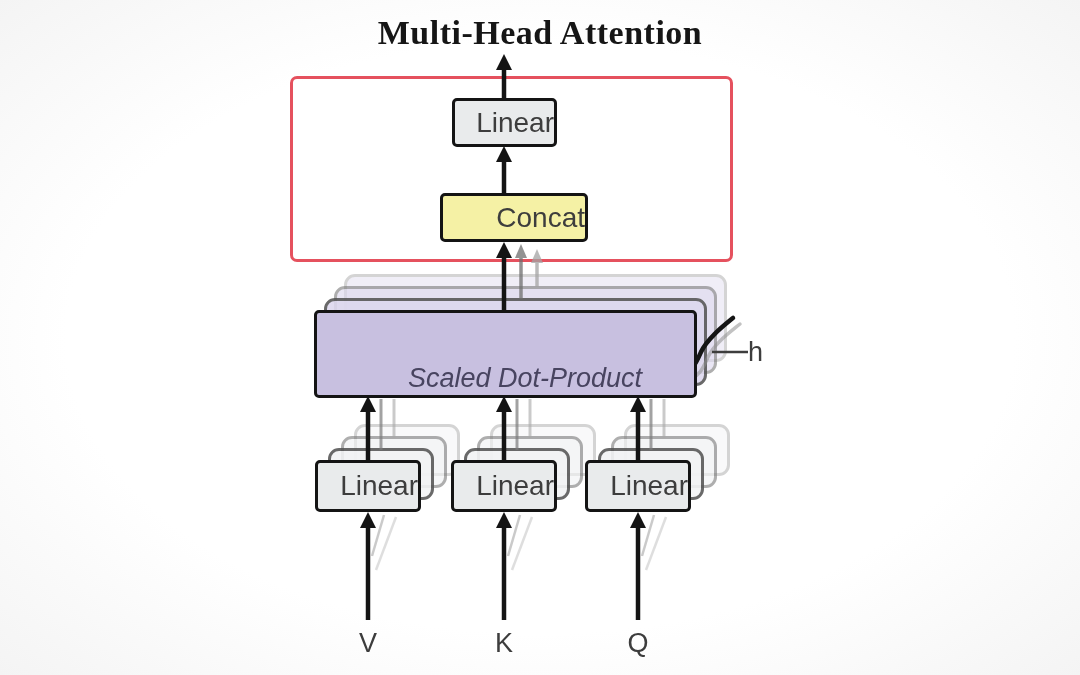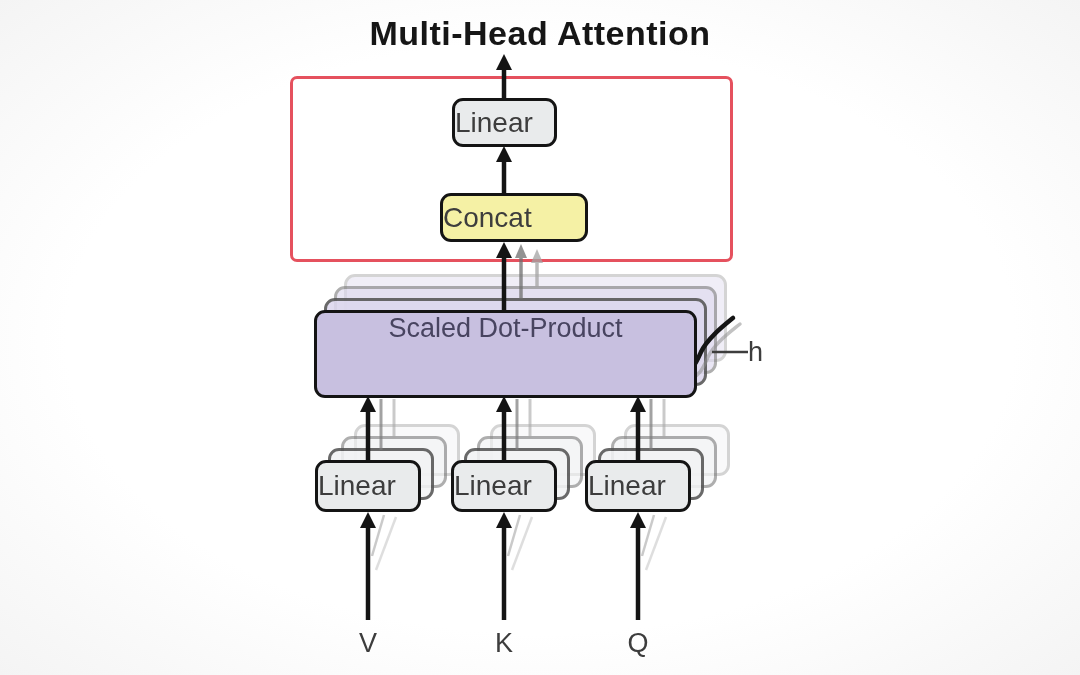--- a/index.html
+++ b/index.html
@@ -14,38 +14,39 @@
   }
   html,body{margin:0;padding:0;}
   body{
     width:1080px;height:675px;overflow:hidden;
     background:radial-gradient(ellipse at center,#ffffff 62%,#f4f4f4 100%);
     font-family:"Liberation Sans", sans-serif;
   }
   .canvas{position:relative;width:1080px;height:675px;}
   .title{
     position:absolute;left:0;top:14px;width:1080px;text-align:center;
-    font-family:Liberation Sans, sans-serif;font-weight:bold;font-size:34px;
+    font-family:Liberation Serif, serif;font-weight:bold;font-size:34px;
     color:var(--title-color);letter-spacing:.5px;
   }
   .red-box{
     position:absolute;left:290px;top:76px;width:437px;height:180px;
     border:3.5px solid var(--red-outline);border-radius:7px;background:transparent;
   }
   .box{
-    position:absolute;display:flex;align-items:center;justify-content:flex-start;
-    border:3px solid var(--box-border);border-radius:11px;
-    font-size:28px;color:var(--label-color);box-sizing:border-box;
+    position:absolute;display:flex;align-items:center;justify-content:flex-end;
+    border:3px solid var(--box-border);border-radius:5px;
+    font-size:28px;color:var(--label-color);box-sizing:border-box;padding-left:39px;
   }
   .linear{background:var(--linear-fill);}
   .concat{background:var(--concat-fill);}
   .attn{
     background:var(--attention-fill);border-width:3.5px;
     flex-direction:column;line-height:1.18;font-size:27px;color:var(--attention-text);
     text-align:center;
+    font-style:italic;
   }
   .ghost{
     position:absolute;border-radius:11px;box-sizing:border-box;background:#f0eef7;
     border:3px solid #555;
   }
   .ghost.g1{opacity:.88;}
   .ghost.g2{opacity:.62;border-color:#7d7d7d;}
   .ghost.g3{opacity:.42;border-color:#9a9a9a;}
   .ghost.lite{background:#f2f3f4;}
   .ghost.purp{background:#ddd8ee;}

